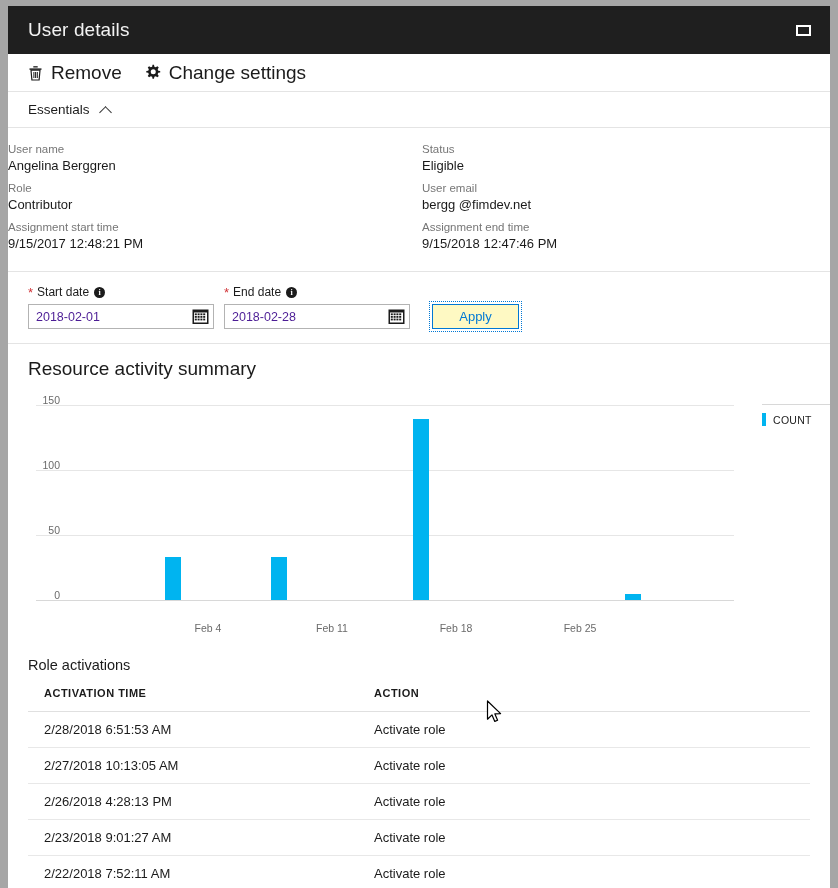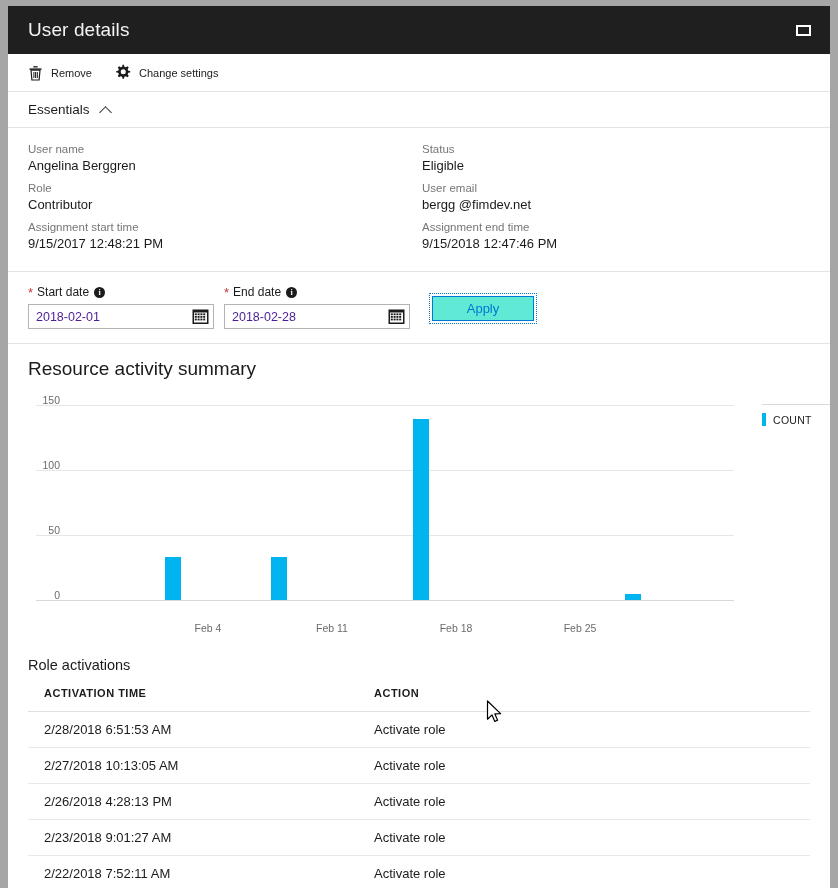--- a/index.html
+++ b/index.html
@@ -58,21 +58,21 @@
     padding-left: 20px;
     background: #ffffff;
   }
   .cmd {
     display: flex;
     align-items: center;
     height: 38px;
     padding-right: 22px;
     cursor: pointer;
     color: #1b1b1b;
-    font-size: 11px;
+    font-size: 19px;
   }
   .cmd .cmd-label { margin-left: 8px; }
   .cmd svg { display: block; }
 
   
   #essentials-bar {
     height: 36px;
     border-bottom: 1px solid #e4e4e4;
     display: flex;
     align-items: center;
@@ -98,21 +98,21 @@
     transform: rotate(45deg);
   }
 
   #essentials-body {
     padding: 14px 0 12px 0;
     border-bottom: 1px solid #e4e4e4;
     display: flex;
     font-size: 12px;
   }
   .ess-col { width: 410px; }
-  .ess-col.left { padding-left: 20px; }
+  .ess-col.left { }
   .ess-col.right { padding-left: 4px; }
   .ess-field { margin-bottom: 7px; }
   .ess-key {
     color: #767676;
     font-size: 11.5px;
     line-height: 15px;
   }
   .ess-val {
     color: #1b1b1b;
     font-size: 13px;
@@ -167,24 +167,24 @@
     color: #4c1d95;
     background: transparent;
   }
   .cal-btn {
     position: absolute;
     right: 4px; top: 3px;
     width: 17px; height: 17px;
     cursor: pointer;
   }
   #apply-btn {
-    width: 102px; height: 25px;
+    width: 87px; height: 25px;
     margin-left: 12px;
-    margin-bottom: 8px;
-    background: #5eead4;
+    margin-bottom: 0;
+    background: #fef9c3;
     border: 1px solid #0078d4;
     outline: 1px dotted #0078d4;
     outline-offset: 2px;
     color: #0078d4;
     font-size: 13px;
     font-family: "Liberation Sans", sans-serif;
     cursor: pointer;
   }
 
   

